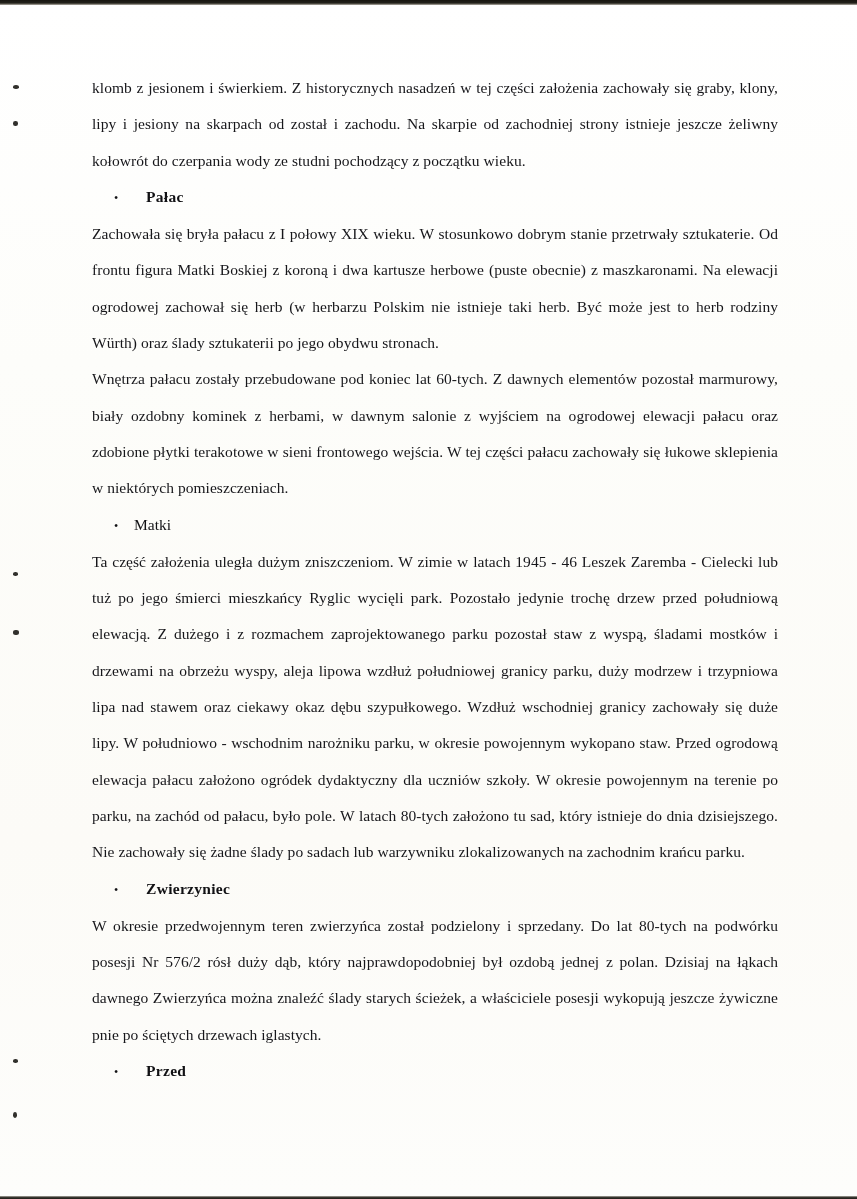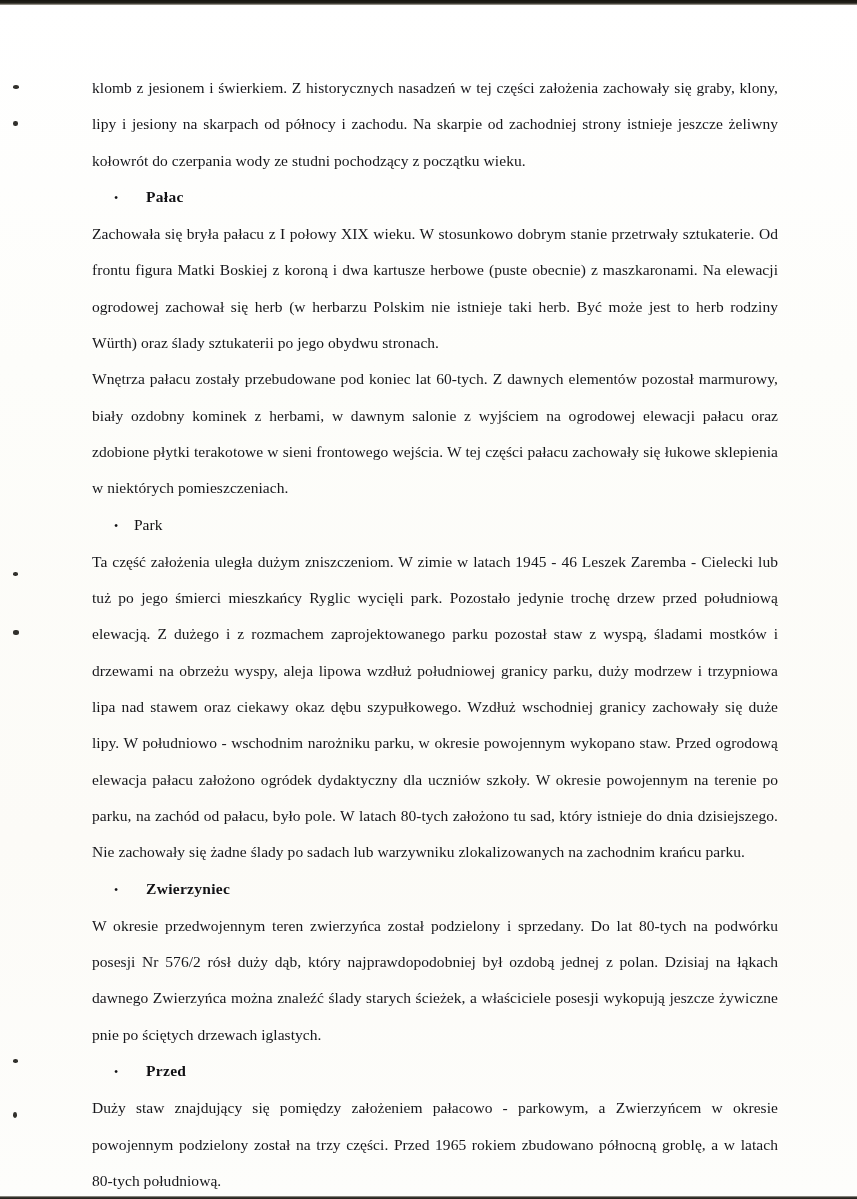--- a/index.html
+++ b/index.html
@@ -112,42 +112,41 @@
 </style>
 </head>
 <body>
 
 <div class="page">
 
   <div class="scan-edge-top"></div>
   <div class="paper-tint"></div>
 
   <div class="content">
-      <p class="para block last-line-left">klomb z jesionem i świerkiem. Z historycznych nasadzeń w tej części założenia zachowały się graby, klony, lipy i jesiony na skarpach od północy i zachodu. Na skarpie od zachodniej strony istnieje jeszcze żeliwny  kołowrót do czerpania wody ze studni pochodzący z początku wieku.</p>
+      <p class="para block last-line-left">klomb z jesionem i świerkiem. Z historycznych nasadzeń w tej części założenia zachowały się graby, klony, lipy i jesiony na skarpach od został i zachodu. Na skarpie od zachodniej strony istnieje jeszcze żeliwny  kołowrót do czerpania wody ze studni pochodzący z początku wieku.</p>
       <div class="section-heading block bold">
         <span class="bullet">•</span>
         <span class="heading-text">Pałac</span>
       </div>
       <p class="para block last-line-left">Zachowała się bryła pałacu z I połowy XIX wieku. W stosunkowo dobrym stanie przetrwały sztukaterie. Od frontu figura Matki Boskiej z koroną i dwa kartusze herbowe (puste obecnie) z maszkaronami. Na elewacji ogrodowej zachował się herb (w herbarzu Polskim nie istnieje taki herb. Być może jest to herb rodziny Würth) oraz ślady sztukaterii po jego obydwu stronach.</p>
       <p class="para block last-line-left">Wnętrza pałacu zostały przebudowane pod koniec lat 60-tych. Z dawnych elementów pozostał marmurowy, biały ozdobny kominek z herbami, w dawnym salonie z wyjściem na ogrodowej elewacji pałacu oraz zdobione płytki terakotowe w sieni frontowego wejścia. W tej części pałacu zachowały się łukowe sklepienia w niektórych pomieszczeniach.</p>
       <div class="section-heading block normal">
         <span class="bullet">•</span>
-        <span class="heading-text">Park</span>
+        <span class="heading-text">Matki</span>
       </div>
       <p class="para block last-line-left">Ta część założenia uległa dużym zniszczeniom. W zimie w latach  1945 - 46 Leszek Zaremba - Cielecki lub tuż po jego śmierci mieszkańcy Ryglic wycięli park. Pozostało jedynie trochę drzew przed południową elewacją. Z dużego i z rozmachem zaprojektowanego parku pozostał staw z wyspą, śladami mostków i drzewami na obrzeżu wyspy, aleja lipowa wzdłuż południowej granicy parku, duży modrzew i trzypniowa lipa nad stawem oraz ciekawy okaz dębu szypułkowego. Wzdłuż wschodniej granicy zachowały się duże lipy. W południowo - wschodnim narożniku parku, w okresie powojennym wykopano staw. Przed ogrodową elewacja pałacu założono ogródek dydaktyczny dla uczniów szkoły. W okresie powojennym na terenie po parku, na zachód od pałacu, było pole. W latach 80-tych założono tu sad, który istnieje do dnia dzisiejszego. Nie zachowały się żadne ślady po sadach lub warzywniku zlokalizowanych na zachodnim krańcu parku.</p>
       <div class="section-heading block bold">
         <span class="bullet">•</span>
         <span class="heading-text">Zwierzyniec</span>
       </div>
       <p class="para block last-line-left">W okresie przedwojennym teren zwierzyńca został podzielony i sprzedany. Do lat 80-tych na podwórku posesji Nr 576/2  rósł duży dąb, który najprawdopodobniej był ozdobą jednej z polan. Dzisiaj na łąkach dawnego Zwierzyńca można znaleźć ślady starych ścieżek, a właściciele posesji wykopują jeszcze żywiczne pnie po ściętych drzewach iglastych.</p>
       <div class="section-heading block bold">
         <span class="bullet">•</span>
         <span class="heading-text">Przed</span>
       </div>
-      <p class="para block last-line-left">Duży staw znajdujący się pomiędzy założeniem pałacowo - parkowym, a Zwierzyńcem w okresie powojennym podzielony został na trzy części. Przed 1965 rokiem zbudowano północną groblę, a w latach 80-tych południową.</p>
     </div>
 
   <div class="scan-edge-bottom"></div>
 <div class="speck" style="left: 13px; top: 85px; width: 6px; height: 4px;"></div>
     <div class="speck" style="left: 13px; top: 121px; width: 5px; height: 5px;"></div>
     <div class="speck" style="left: 13px; top: 572px; width: 5px; height: 4px;"></div>
     <div class="speck" style="left: 13px; top: 630px; width: 6px; height: 5px;"></div>
     <div class="speck" style="left: 13px; top: 1059px; width: 5px; height: 4px;"></div>
     <div class="speck" style="left: 13px; top: 1112px; width: 4px; height: 6px;"></div>
   </div>

